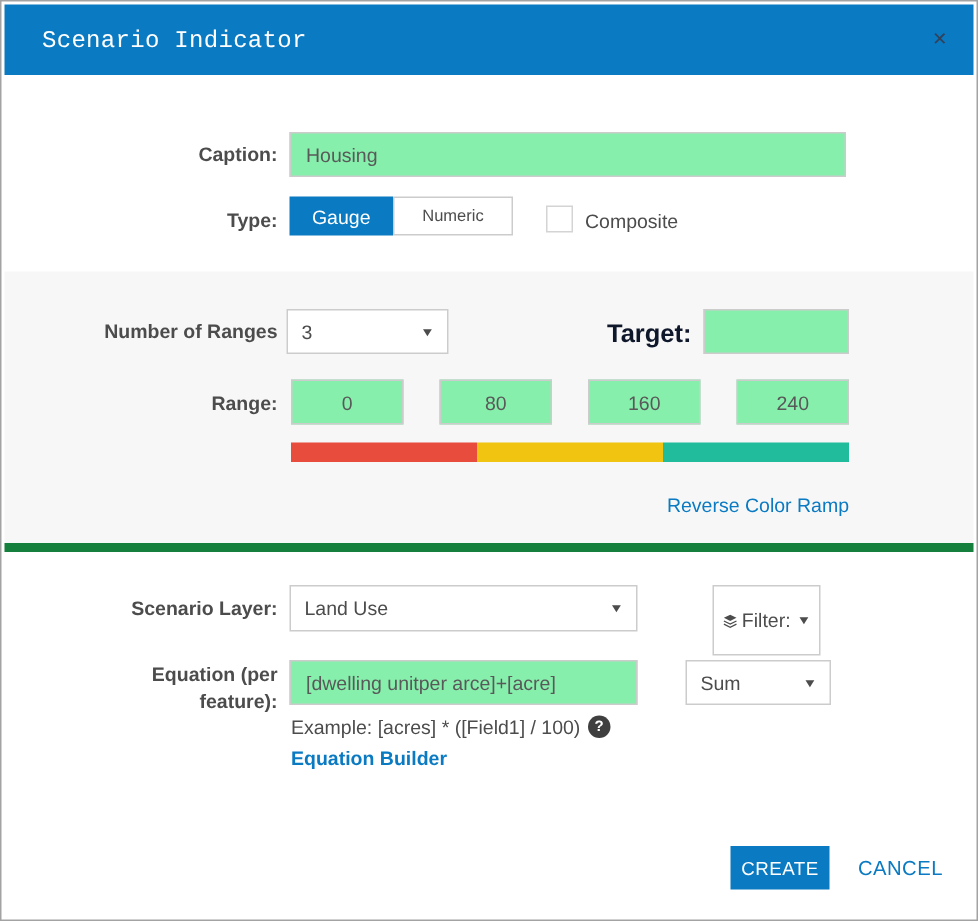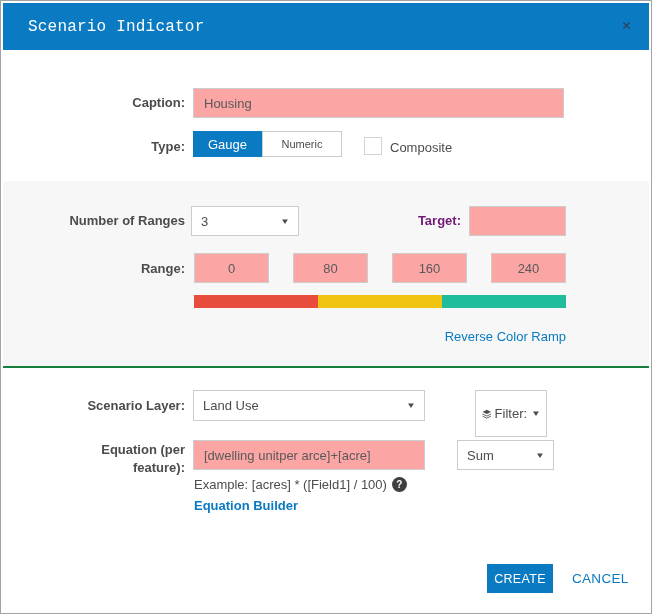--- a/index.html
+++ b/index.html
@@ -7,43 +7,43 @@
     font-family:"Liberation Sans","DejaVu Sans",sans-serif; }
   .dialog { position:relative; width:652px; height:614px; border:1px solid #a3a3a3; background:#fff; }
   .header { position:absolute; left:2px; top:2px; right:2px; height:47px;
     display:flex; align-items:center; padding:0 18px 0 25px;font-family:Liberation Mono, monospace; }
   .title { color:#fff; font-size:16px; flex:1; letter-spacing:.2px; }
   .close { color:#31425a; font-size:15px; font-weight:bold; cursor:pointer; line-height:1; }
 
   .lbl { position:absolute; left:0; width:184px; text-align:right; font-size:13px;
     font-weight:bold; color:#4c4c4c; }
 
-  input.txt { position:absolute; border:1px solid #ccc; background:#fca5a5; outline:none;
+  input.txt { position:absolute; border:1px solid #ccc; background:#86efac; outline:none;
     font-family:inherit; font-size:13px; color:#595959; padding:0 10px; }
 
   .dd { position:absolute; border:1px solid #ccc; background:#fff; display:flex;
     align-items:center; font-size:13px; color:#4c4c4c; padding:0 9px; cursor:pointer; }
   .caret { margin-left:auto; font-size:8px; color:#4c4c4c; transform:scale(1.25,1); }
 
   .seg { position:absolute; left:192px; top:130px; height:26px; display:flex; }
   .seg-on { width:69px; color:#fff; font-size:13px; display:flex; align-items:center;
     justify-content:center; cursor:pointer; }
   .seg-off { width:80px; background:#fff; border:1px solid #ccc; color:#4c4c4c; font-size:11px;
     display:flex; align-items:center; justify-content:center; cursor:pointer; }
   .checkbox { position:absolute; left:363px; top:136px; width:18px; height:18px;
     border:1px solid #d4d4d4; background:#fff; cursor:pointer; }
   .chk-lbl { position:absolute; left:389px; top:139px; font-size:13px; color:#4c4c4c; }
 
   .panel { position:absolute; left:2px; right:2px; top:180px; height:187px;
-    background:#f7f7f7; border-bottom:2px solid #15803d; }
+    background:#f7f7f7; border-bottom:6px solid #15803d; }
   .p-lbl-nor { position:absolute; left:0; top:32px; width:182px; text-align:right;
     font-size:13px; font-weight:bold; color:#4c4c4c; }
   .p-dd-nor { left:188px; top:25px; width:108px; height:30px; }
   .p-lbl-target { position:absolute; left:290px; top:32px; width:168px; text-align:right;
-    font-size:13px; font-weight:bold; color:#701a75; }
+    font-size:17px; font-weight:bold; color:#0f172a; }
   .p-inp-target { left:466px; top:25px; width:97px; height:30px; }
   .p-lbl-range { position:absolute; left:0; top:80px; width:182px; text-align:right;
     font-size:13px; font-weight:bold; color:#4c4c4c; }
   .p-inp-range { top:72px; width:75px; height:30px; text-align:center; padding:0 2px; }
   .ramp { position:absolute; left:191px; top:114px; width:372px; height:13px; display:flex; }
   .ramp-seg { flex:1; height:100%; }
   .reverse { position:absolute; left:191px; top:148px; width:372px; text-align:right;
     font-size:13px; cursor:pointer; }
 
   .lbl-layer { top:397px; }

